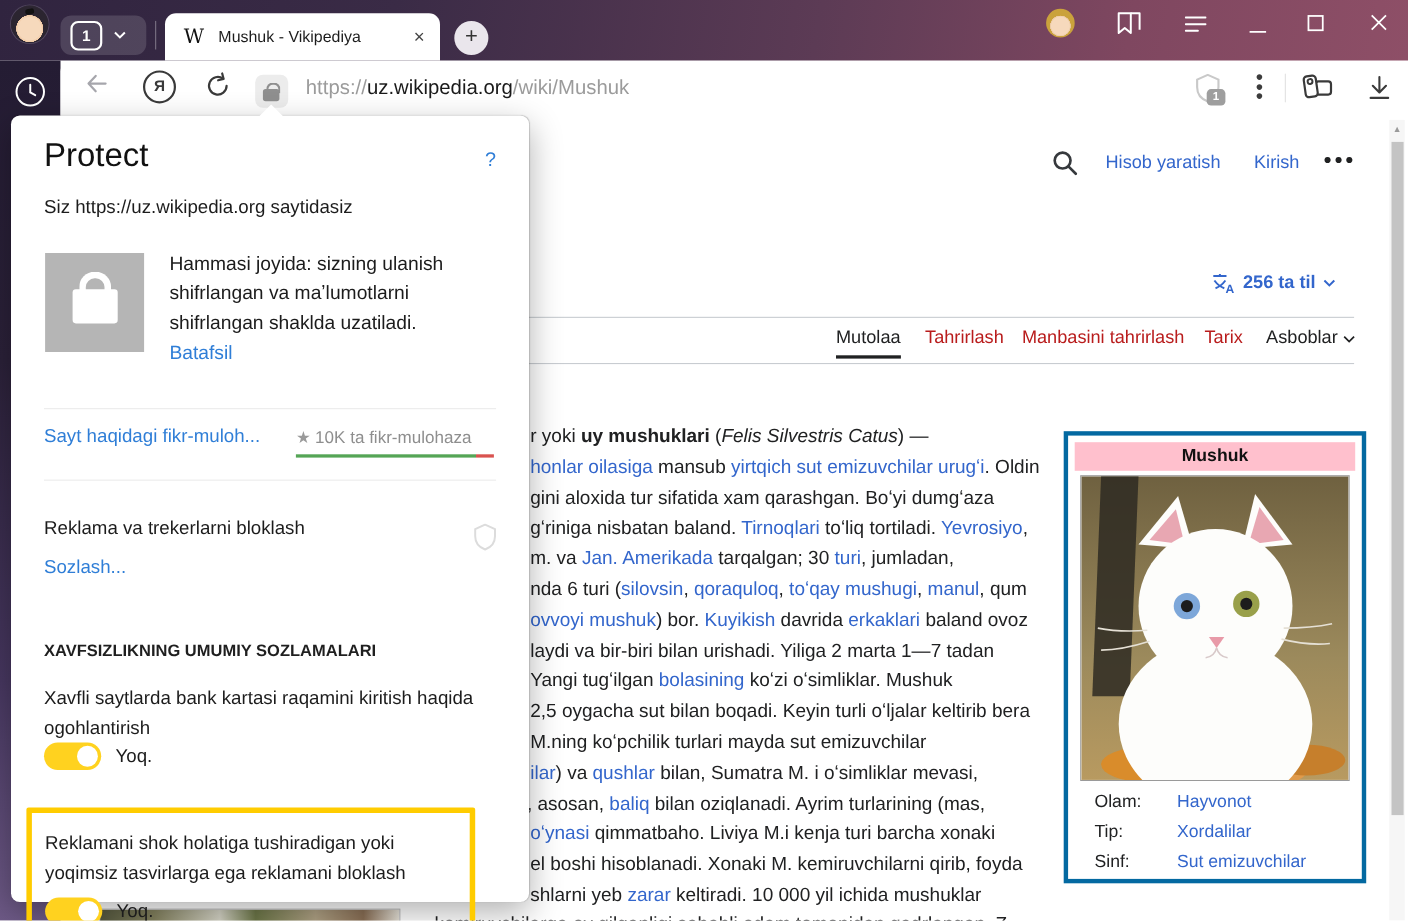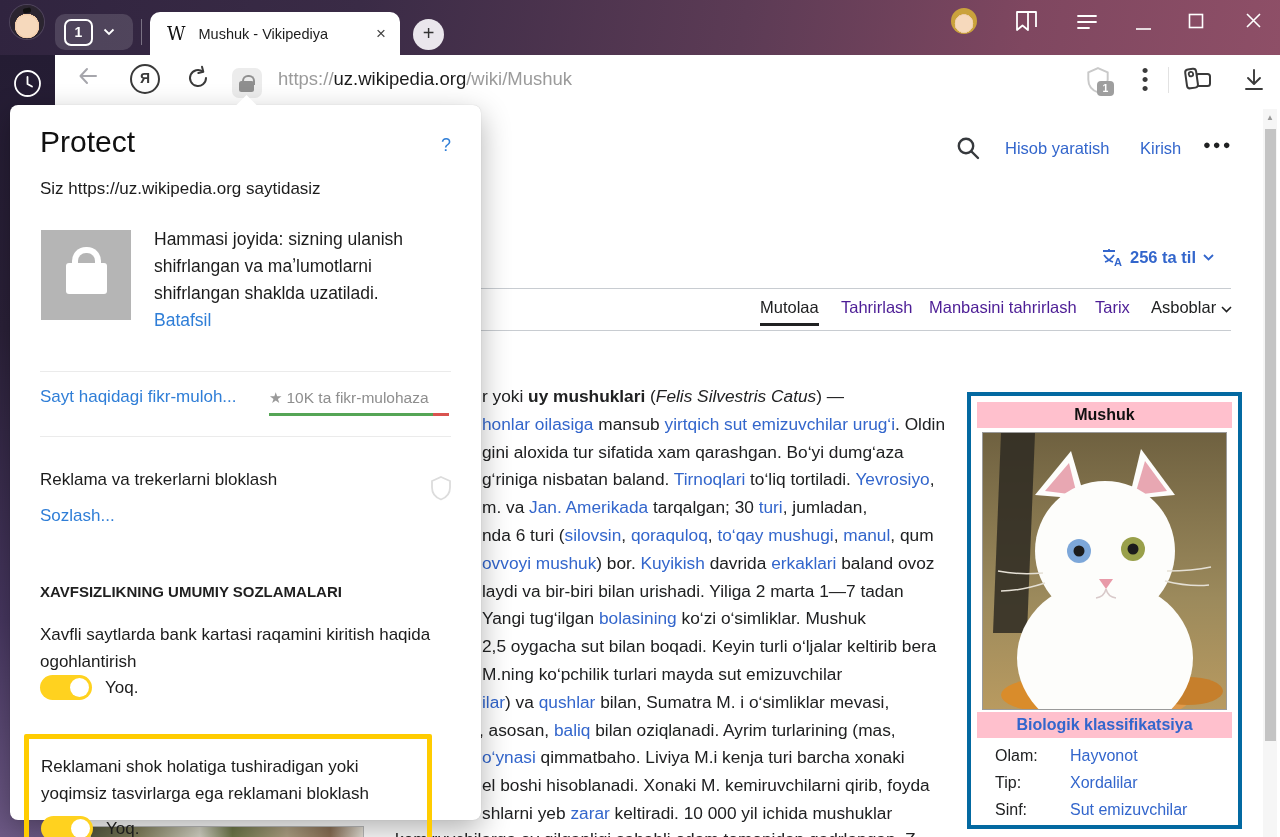--- a/index.html
+++ b/index.html
@@ -51,21 +51,21 @@
   .content{position:absolute;left:55px;top:105px;width:1225px;height:732px;background:#fff;z-index:1;}
   .wlink{color:#3366cc;} .wb{font-weight:bold;} .wi{font-style:italic;}
   .searchicon{position:absolute;left:900px;top:30px;}
   .hdrlink{position:absolute;top:34px;font-size:16.5px;color:#3366cc;}
   .hdrmore{position:absolute;left:1148px;top:32px;font-size:13px;color:#202122;letter-spacing:2px;}
   .langsel{position:absolute;left:1046px;top:142px;display:flex;align-items:center;gap:7px;}
   .langsel b{color:#3366cc;font-size:16.5px;}
   .rule{position:absolute;left:35px;width:1141px;height:1px;background:#c8ccd1;}
   .wtab{position:absolute;top:193px;font-size:16.5px;}
   .wtab.on{color:#202122;border-bottom:3px solid #202122;padding-bottom:6px;}
-  .wtab.off{color:#4c1d95;}
+  .wtab.off{color:#b91c1c;}
   .wtab.plain{color:#202122;}
   .aline{position:absolute;font-size:17.3px;color:#202122;white-space:nowrap;}
   .thumbstrip{position:absolute;left:35px;top:721px;width:272px;height:11px;border:1px solid #bbb;
     background:linear-gradient(90deg,#55583f,#83815e 18%,#d5d4c6 40%,#6d7748 52%,#b0a285 72%,#8a6f55 88%,#e6e2d8);}
 
   
   .infobox{position:absolute;left:912px;top:287px;width:255px;background:#fff;border:4px solid #0369a1;padding:6px;}
   .ibhead{background:#ffc0cd;text-align:center;font-weight:bold;font-size:16px;color:#111;padding:4px 0;}
   .ibimg{display:block;margin:4px auto 2px;border:1px solid #9a9a9a;}
   .ibsect{background:#ffc0cd;text-align:center;font-weight:bold;font-size:16px;color:#3366cc;padding:4px 0;margin-top:2px;}
@@ -193,21 +193,20 @@
         <polygon points="184,58 162,28 152,62" fill="#e8a7b2"></polygon>
         <circle cx="122" cy="118" r="70" fill="#fdfdfb"></circle>
         <circle cx="96" cy="118" r="12" fill="#7da7d9"></circle>
           <circle cx="96" cy="118" r="5.5" fill="#1c1c1c"></circle>
         <circle cx="150" cy="116" r="12" fill="#99a04a"></circle>
           <circle cx="150" cy="116" r="5.5" fill="#1c1c1c"></circle>
         <polygon points="116,146 130,146 123,156" fill="#e89aa8"></polygon>
         <path d="M123 156 q-2 8 -10 9 M123 156 q2 8 10 9" fill="none" stroke="#d8c9c9" stroke-width="1.5"></path>
         <path d="M60 140 q-25 2 -45 -2 M62 150 q-25 8 -44 8 M184 138 q25 0 44 -4 M182 148 q24 6 44 4" fill="none" stroke="#e5e0d5" stroke-width="1.5"></path>
       </svg>
-      <div class="ibsect" style="background: rgb(255, 192, 205);">Biologik klassifikatsiya</div>
       <div class="ibrow">
         <span class="lb">Olam:</span>
         <span class="vl">Hayvonot</span>
       </div>
       <div class="ibrow">
         <span class="lb">Tip:</span>
         <span class="vl">Xordalilar</span>
       </div>
       <div class="ibrow">
         <span class="lb">Sinf:</span>

